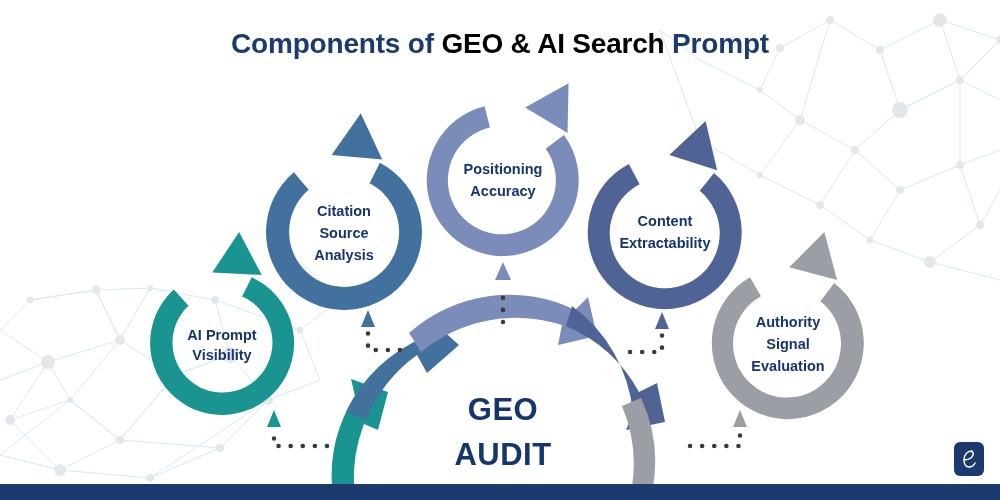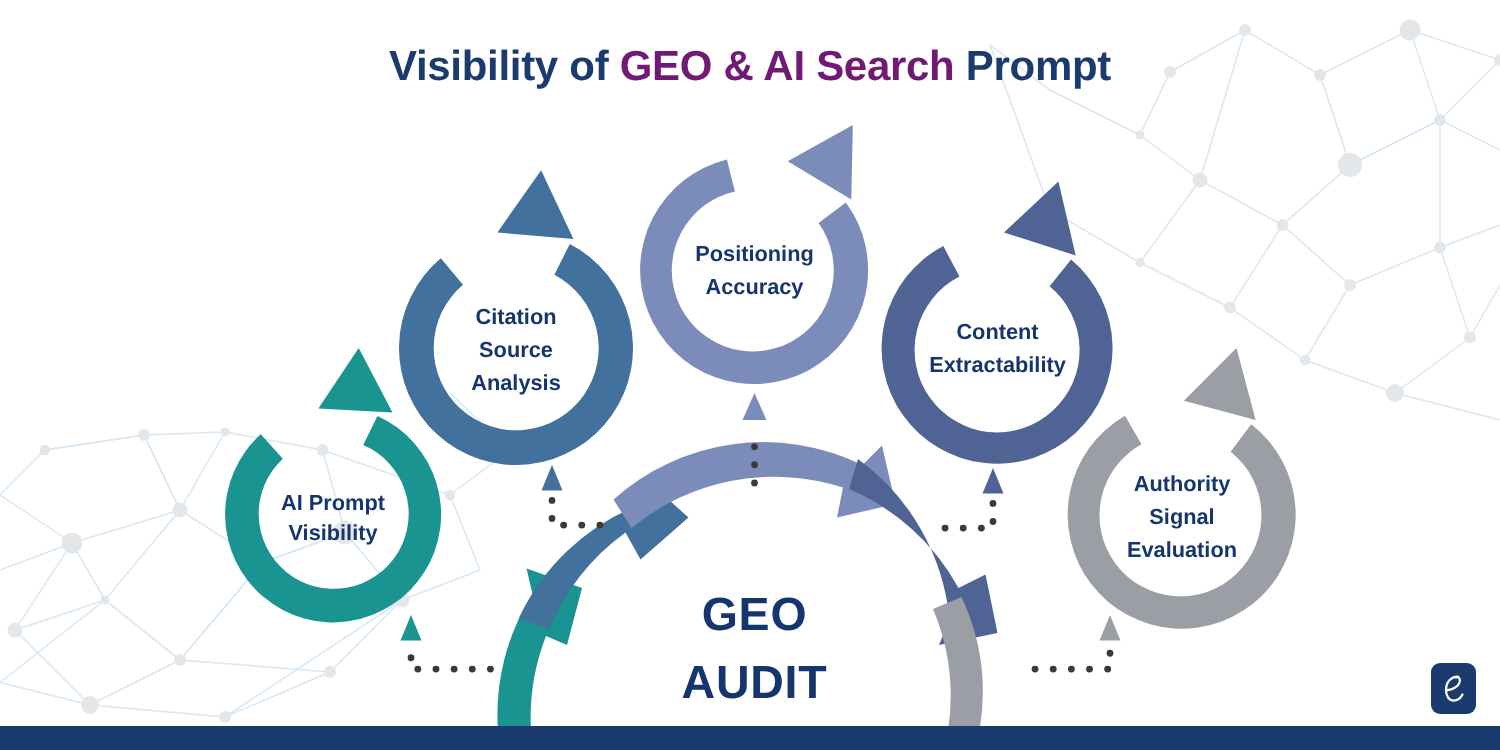--- a/index.html
+++ b/index.html
@@ -27,21 +27,21 @@
     top: 28px;
     left: 0;
     width: 1000px;
     text-align: center;
     font-size: 28px;
     font-weight: bold;
     letter-spacing: -0.2px;
     color: #1b3b6f;
     white-space: nowrap;
   }
-  #title .accent { color: #701a75; }
+  #title .accent { color: #000000; }
   #diagram {
     position: absolute;
     top: 0;
     left: 0;
     width: 1000px;
     height: 500px;
   }
   .node-label {
     font-family: "Liberation Sans", sans-serif;
     font-weight: bold;
@@ -148,21 +148,21 @@
         <circle cx="980" cy="225" r="4"></circle>
       <circle cx="820" cy="205" r="4"></circle>
         <circle cx="760" cy="175" r="3"></circle>
       <circle cx="760" cy="90" r="3"></circle>
         <circle cx="780" cy="48" r="4"></circle>
       <circle cx="1000" cy="40" r="4"></circle>
     </g>
   </svg>
 
   <div id="title">
-    <span>Visibility of </span><span class="accent">GEO &amp; AI Search</span><span> Prompt</span>
+    <span>Components of </span><span class="accent">GEO &amp; AI Search</span><span> Prompt</span>
   </div>
 
   <svg id="diagram" viewBox="0 0 1000 500">
 
     <g>
       <path d="M 354 487
                A 150 150 0 0 1 364 424
                L 378 430
                L 388 392
                L 351 379

